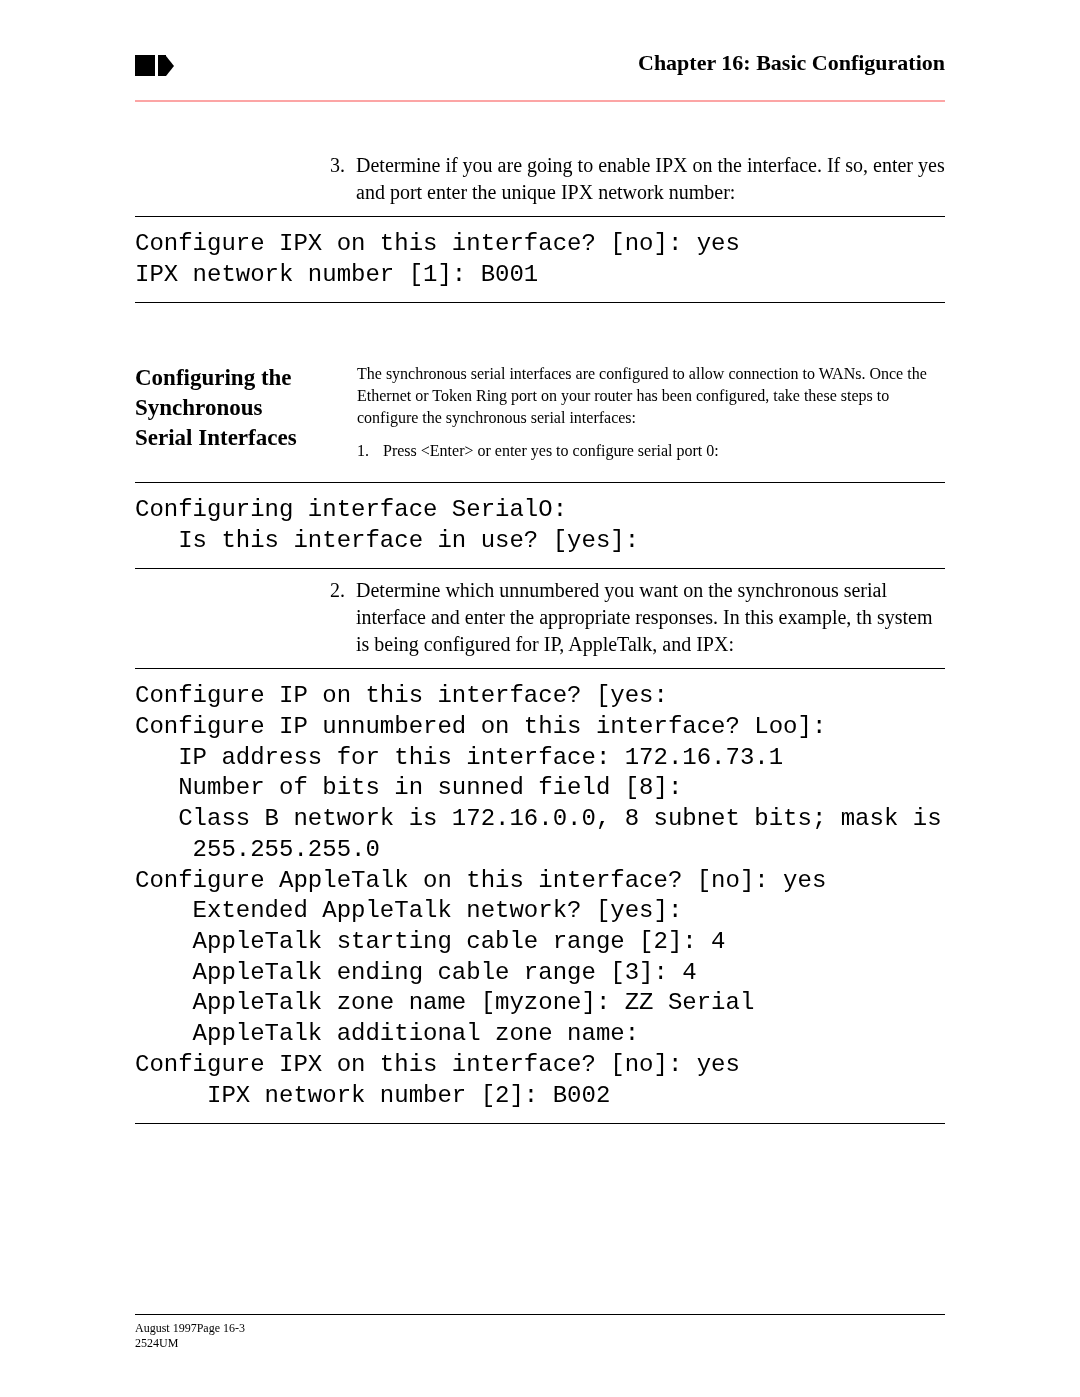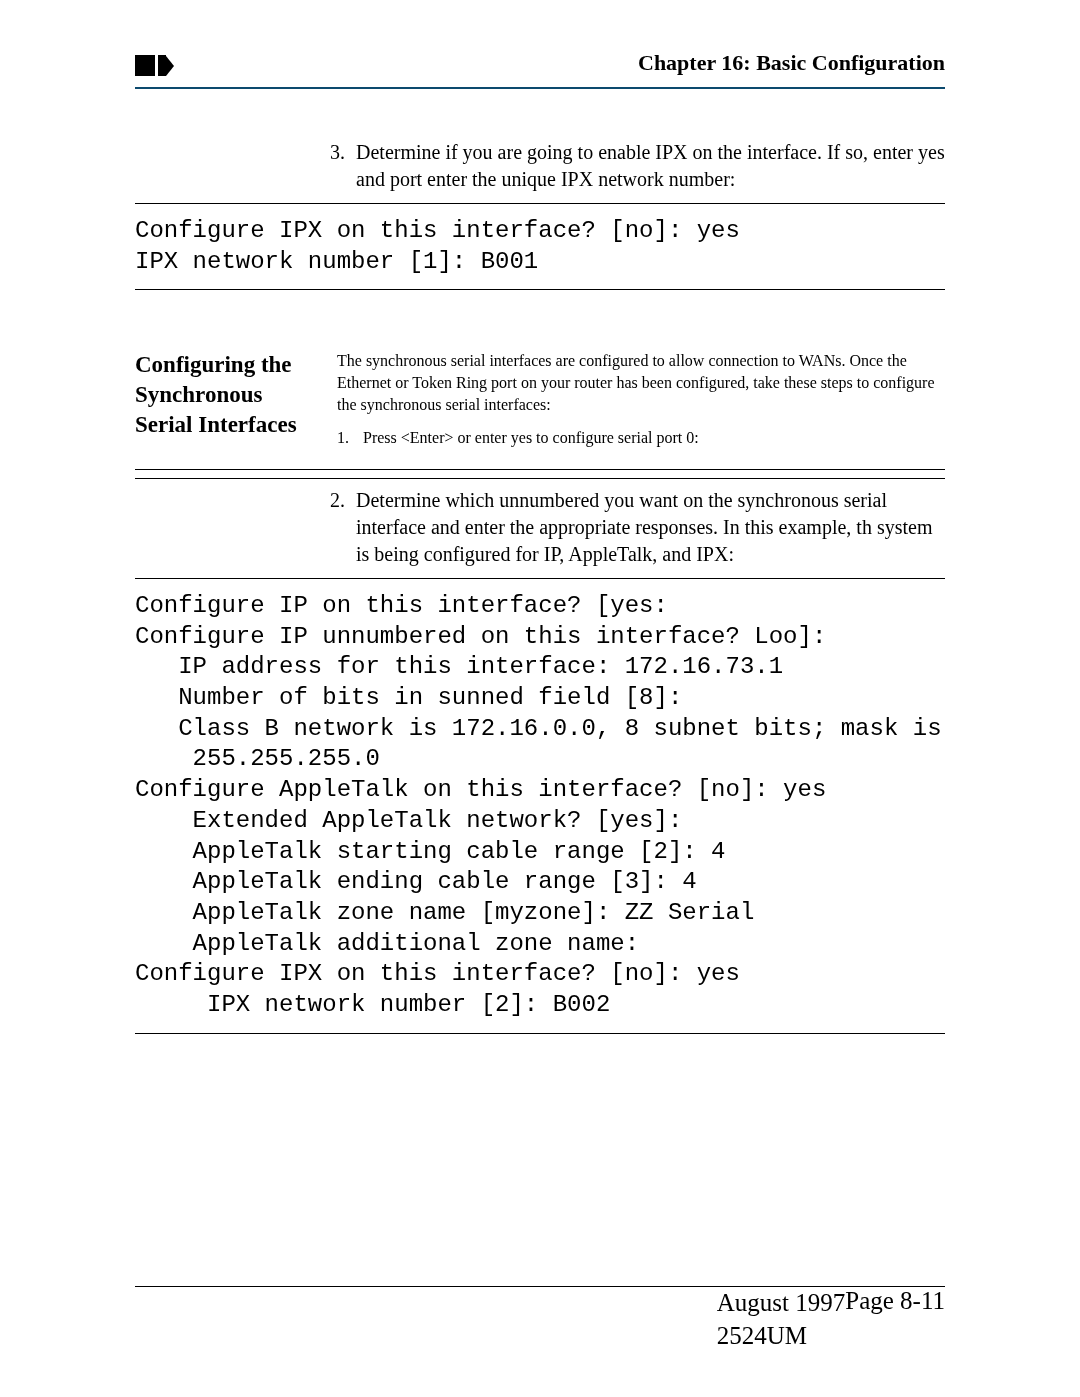--- a/index.html
+++ b/index.html
@@ -16,22 +16,22 @@
     padding: 50px 135px 50px 135px;
     box-sizing: border-box;
     width: 100%;
     height: 100%;
     position: relative;
   }
   .header {
     display: flex;
     justify-content: space-between;
     align-items: flex-end;
-    border-bottom: 2px solid #0c4a6e;
-    padding-bottom: 11px;
+    border-bottom: 2px solid #fca5a5;
+    padding-bottom: 24px;
     margin-bottom: 50px;
   }
   .logo {
     display: flex;
     align-items: center;
     gap: 0px;
   }
   .logo-sq {
     width: 20px;
     height: 21px;
@@ -65,21 +65,21 @@
   .code-block {
     font-family: 'Courier New', Courier, monospace;
     font-size: 24px;
     line-height: 1.28;
     white-space: pre;
     margin: 12px 0;
   }
   .section {
     margin-top: 60px;
     display: flex;
-    gap: 12px;
+    gap: 32px;
   }
   .section-heading {
     font-weight: bold;
     font-size: 23px;
     width: 190px;
     flex-shrink: 0;
     line-height: 1.3;
   }
   .section-body {
     font-size: 16px;
@@ -96,23 +96,24 @@
   }
   .step-row { display: flex; }
   .num-col { width: 26px; flex-shrink: 0; }
   .txt-col { flex: 1; }
   .footer {
     position: absolute;
     bottom: 45px;
     left: 135px;
     right: 135px;
     border-top: 1.5px solid #000;
-    font-size: 25px;
+    padding-top: 6px;
+    font-size: 12px;
     display: flex;
-    justify-content: flex-end;
+    justify-content: flex-start;
   }
   .footer-left { line-height: 1.3; }
 </style>
 </head>
 <body>
 
 <div class="page">
 
   <div class="header">
     <span class="logo">
@@ -141,20 +142,22 @@
       <p>The synchronous serial interfaces are configured to allow connection to WANs. Once the Ethernet or Token Ring port on your router has been configured, take these steps to configure the synchronous serial interfaces:</p>
       <div class="step-row">
         <div class="num-col">1.</div>
         <div class="txt-col">Press &lt;Enter&gt; or enter yes to configure serial port 0:</div>
       </div>
     </div>
   </div>
 
   <div style="height:12px"></div>
   <hr class="rule-full">
+  <div class="code-block">Configuring interface SerialO:
+   Is this interface in use? [yes]:</div>
   <hr class="rule-full">
 
   <div class="step-block">
     <div class="step-row">
       <div class="num-col">2.</div>
       <div class="txt-col">Determine which unnumbered you want on the synchronous serial interface and enter the appropriate responses. In this example, th system is being configured for IP, AppleTalk, and IPX:</div>
     </div>
   </div>
 
   <hr class="rule-full">
@@ -172,16 +175,16 @@
     AppleTalk additional zone name:
 Configure IPX on this interface? [no]: yes
      IPX network number [2]: B002</div>
   <hr class="rule-full">
 
   <div class="footer">
     <div class="footer-left">
       <div>August 1997</div>
       <div>2524UM</div>
     </div>
-    <div>Page 8-11</div>
+    <div>Page 16-3</div>
   </div>
 
 </div>
 
 </body></html>

